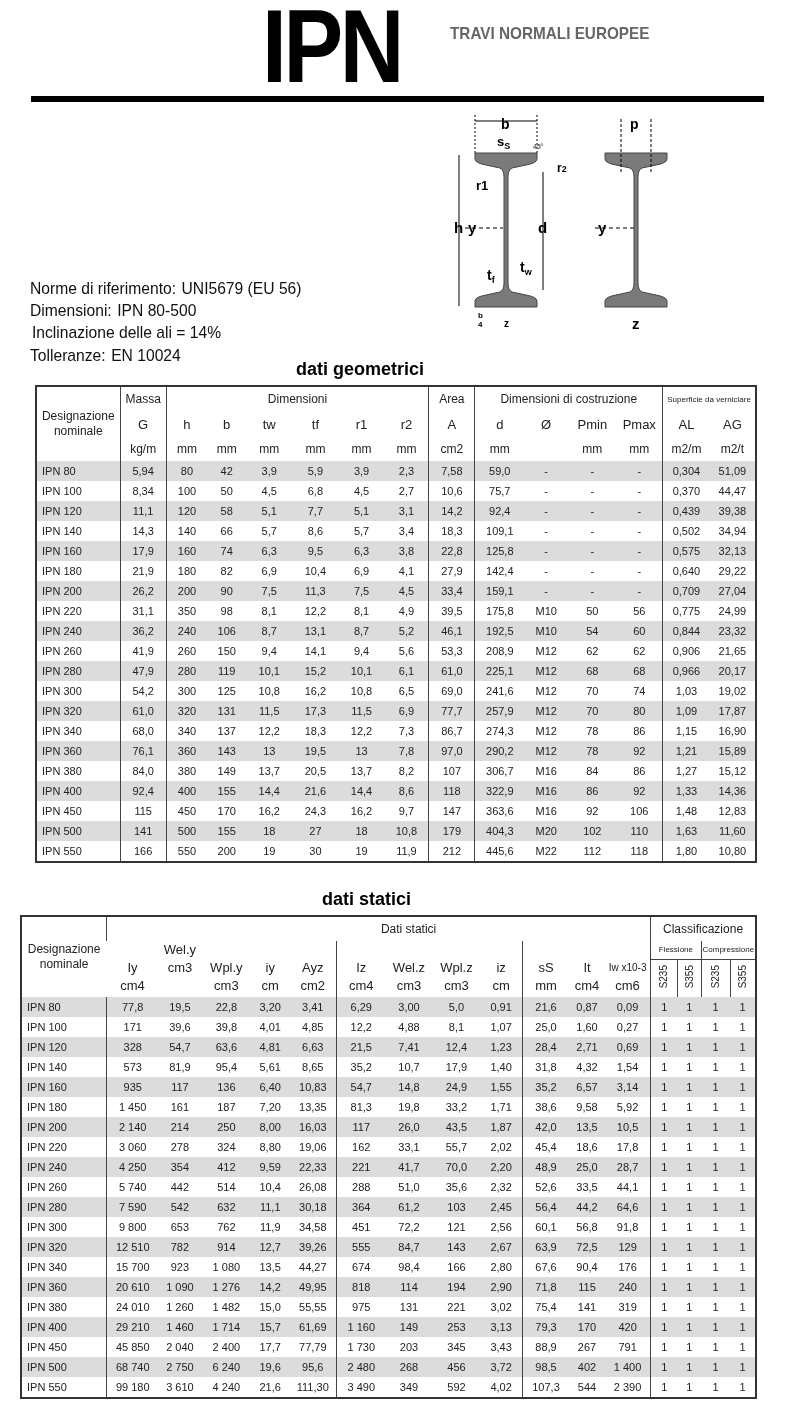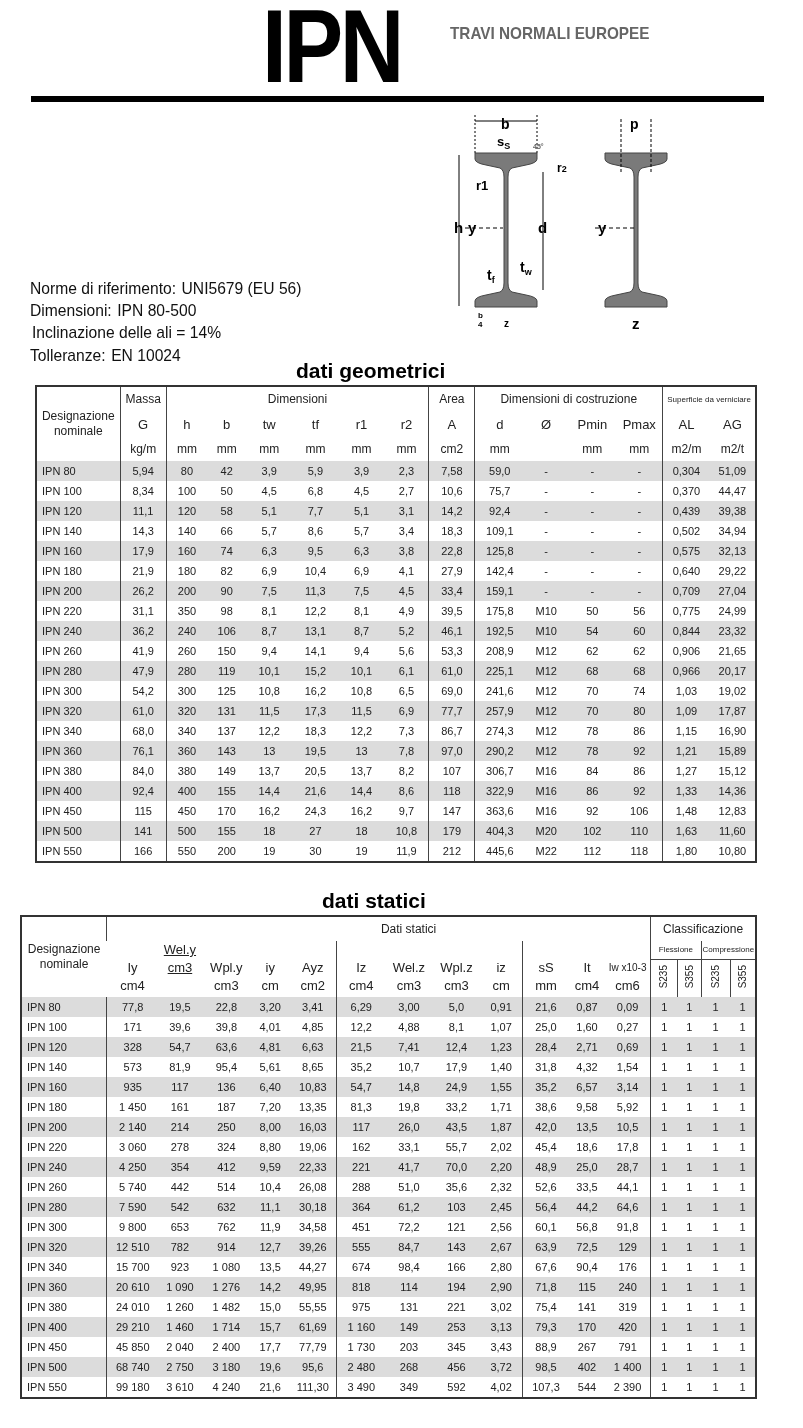--- a/index.html
+++ b/index.html
@@ -3,21 +3,21 @@
 <meta charset="utf-8">
 <style>
   html, body { margin:0; padding:0; background:#ffffff; }
   body { width:803px; height:1428px; position:relative; overflow:hidden; font-family:"Liberation Sans", sans-serif; color:#111; }
   .abs { position:absolute; }
   #title { left:262px; top:-6px; font-size:104px; font-weight:bold; letter-spacing:-4px; line-height:1; transform:scaleX(0.86); transform-origin:left top; color:#000; }
   #subtitle { left:450px; top:24px; font-size:17px; font-weight:bold; color:#666; transform:scaleX(0.9); transform-origin:left top; }
   #rule { left:31px; top:96px; width:733px; height:6px; background:#000; }
   .info { left:30px; font-size:17px; color:#111; white-space:nowrap; transform:scaleX(0.92); transform-origin:left top; }
   .info .v { margin-left:6px; }
-  .section-title { font-size:21px; font-weight:bold; color:#000; }
+  .section-title { font-size:18px; font-weight:bold; color:#000; }
   table.dt { position:absolute; border-collapse:collapse; table-layout:fixed; font-family:"Liberation Sans", sans-serif; }
   table.dt td, table.dt th { border:0; padding:0; font-weight:normal; overflow:hidden; white-space:nowrap; }
   table.dt { border:2px solid #333; }
   .hdr td { text-align:center; color:#222; }
   .row td { font-size:11px; color:#222; text-align:center; height:20px; border-top:1px solid #555; }
   .row.alt td { background:#dcdcdc; }
   .row td.name { text-align:left; padding-left:5px; }
   .vl { border-left:1px solid #444 !important; }
   .tiny { font-size:8px; }
   .vert { writing-mode:vertical-rl; transform:rotate(180deg); font-size:10px; }
@@ -508,21 +508,21 @@
     <tr class="hdr" style="height:25px;font-size:12px;">
       <td rowspan="3" style="white-space:normal;line-height:15px;">Designazione nominale</td>
       <td class="vl" colspan="12" style="padding-left:60px;">Dati statici</td>
       <td class="vl" colspan="4">Classificazione</td>
     </tr>
     <tr class="hdr" style="height:17px;font-size:12px;" id="sta-sub">
     <td rowspan="2" style="line-height: 18px; vertical-align: bottom; padding-bottom: 2px;">
           <div style="font-size: 13px;">Iy</div>
           <div style="font-size: 13px;">cm4</div>
         </td>
-        <td rowspan="2" style="line-height: 18px; vertical-align: bottom; padding-bottom: 20px; text-decoration: underline;">
+        <td rowspan="2" style="line-height: 18px; vertical-align: bottom; padding-bottom: 20px;">
           <div style="font-size: 13px;">Wel.y</div>
           <div style="font-size: 13px;">cm3</div>
         </td>
         <td rowspan="2" style="line-height: 18px; vertical-align: bottom; padding-bottom: 2px;">
           <div style="font-size: 13px;">Wpl.y</div>
           <div style="font-size: 13px;">cm3</div>
         </td>
         <td rowspan="2" style="line-height: 18px; vertical-align: bottom; padding-bottom: 2px;">
           <div style="font-size: 13px;">iy</div>
           <div style="font-size: 13px;">cm</div>
@@ -909,21 +909,21 @@
         <td class="">791</td>
         <td class="vl">1</td>
         <td class="" style="border-left: 0px;">1</td>
         <td class="" style="border-left: 0px;">1</td>
         <td class="" style="border-left: 0px;">1</td>
       </tr>
       <tr class="row alt">
         <td class="name">IPN 500</td>
         <td class="vl">68 740</td>
         <td class="">2 750</td>
-        <td class="">3 180</td>
+        <td class="">6 240</td>
         <td class="">19,6</td>
         <td class="">95,6</td>
         <td class="vl">2 480</td>
         <td class="">268</td>
         <td class="">456</td>
         <td class="">3,72</td>
         <td class="vl">98,5</td>
         <td class="">402</td>
         <td class="">1 400</td>
         <td class="vl">1</td>

